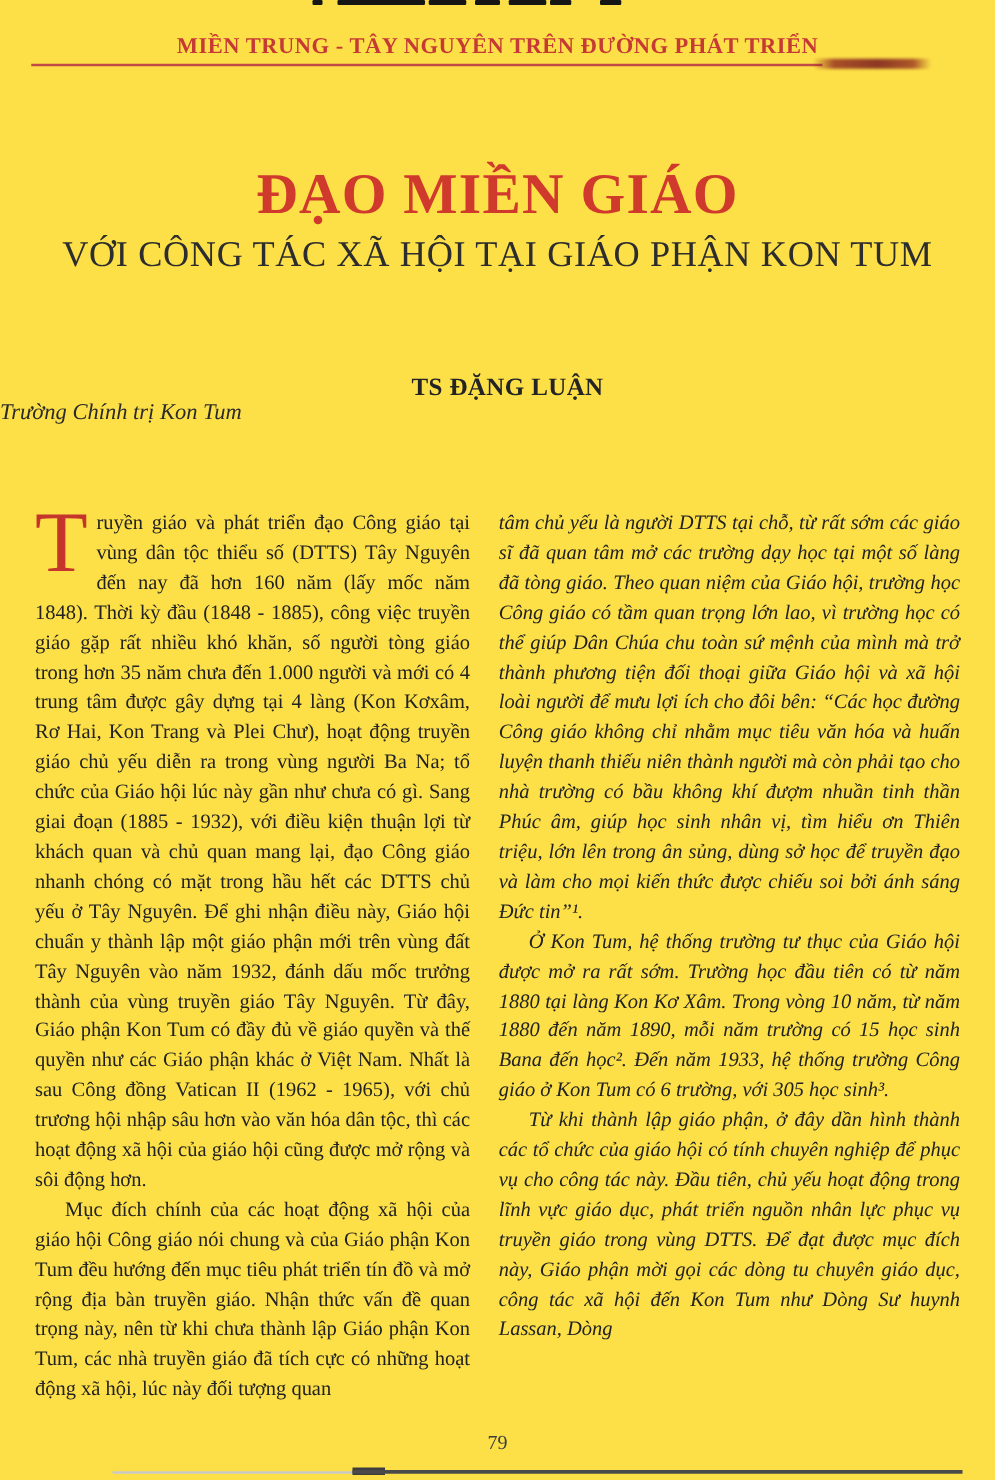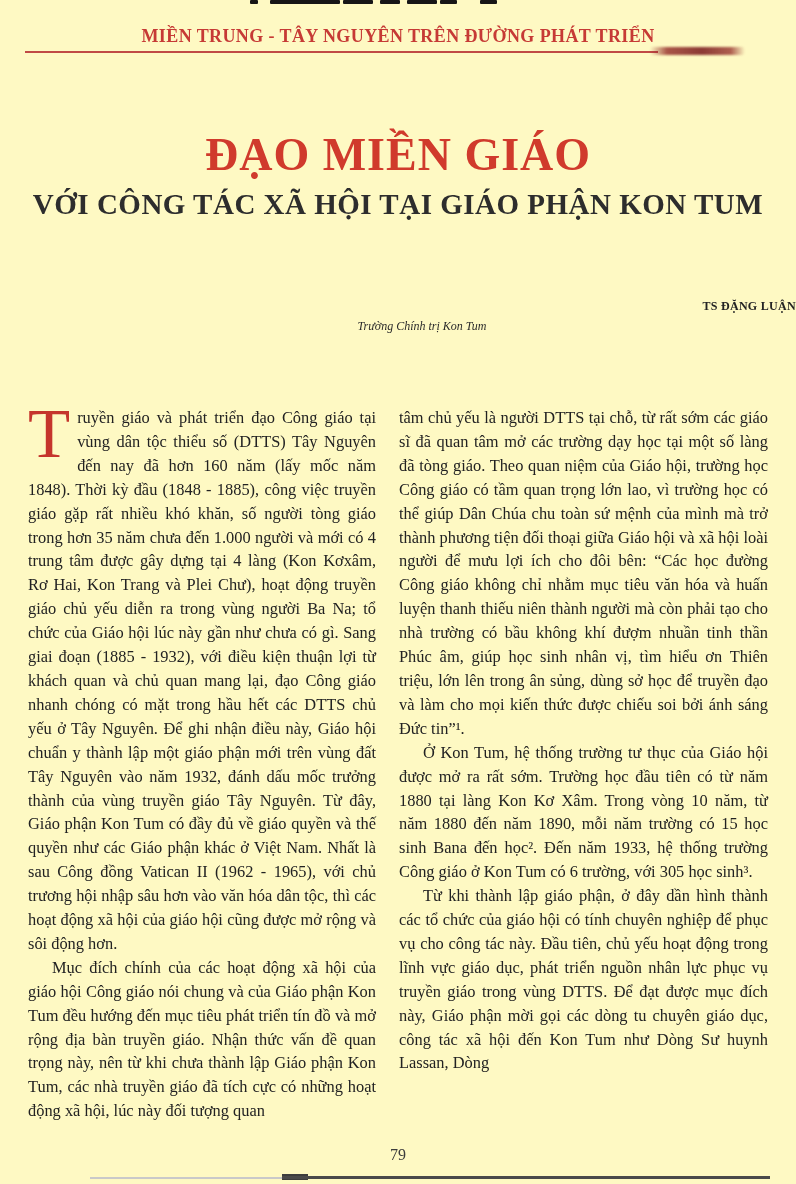--- a/index.html
+++ b/index.html
@@ -1,21 +1,21 @@
 <!DOCTYPE html>
 <html><head>
 <meta charset="utf-8">
 <style>
   html, body { margin: 0; padding: 0; background: #e8e8e8; }
   .page {
     position: relative;
     width: 796px;
     height: 1184px;
     margin: 0 auto;
-    background: #fef9c3;
+    background: #fde047;
     overflow: hidden;
     font-family: "Liberation Serif", serif;
     color: #1f1f1f;
   }
 
   
   .top-artifact { position: absolute; top: 0; height: 4px; background: #161616; border-radius: 1px; }
   .bottom-edge { position: absolute; top: 1176px; height: 3px; }
   .bottom-edge.light { left: 90px; width: 195px; background: #c9c9c9; height: 2px; top: 1177px; }
   .bottom-edge.dark  { left: 282px; width: 488px; background: #4a4a4a; }
@@ -55,59 +55,57 @@
     font-size: 46px;
     font-weight: bold;
     letter-spacing: 1px;
     color: #d03a2c;
   }
   .article-subtitle {
     position: absolute;
     top: 188px; left: 0; right: 0;
     text-align: center;
     font-size: 29px;
-    font-weight: bold;
+    font-weight: normal;
     letter-spacing: 0.5px;
     color: #2d2d2d;
   }
 
   
   .author-name {
     position: absolute;
     top: 299px; left: 16px; right: 0;
-    text-align: right;
-    font-size: 12px;
+    text-align: center;
+    font-size: 20px;
     font-weight: bold;
     color: #242424;
     letter-spacing: 0.3px;
   }
   .author-affiliation {
     position: absolute;
     top: 319px; left: 0; right: 0;
-    text-align: center;
     font-style: italic;
-    font-size: 12px;
+    font-size: 18px;
     color: #2a2a2a;
-    margin-left: 48px;
   }
 
   
   .body-columns {
     position: absolute;
     top: 406px; left: 28px;
     width: 740px;
     display: flex;
     gap: 23px;
     font-size: 16.4px;
     line-height: 23.9px;
     text-align: justify;
     color: #222;
   }
   .col-left  { width: 348px; }
-  .col-right { width: 369px; }
+  .col-right { width: 369px; font-style: italic; }
   .body-columns p { margin: 0; }
   .para-indent { text-indent: 24px; }
   .drop-cap {
     float: left;
     color: #c5352c;
     font-size: 69px;
     line-height: 56px;
     height: 66px;
     padding-right: 7px;
     font-weight: normal;

